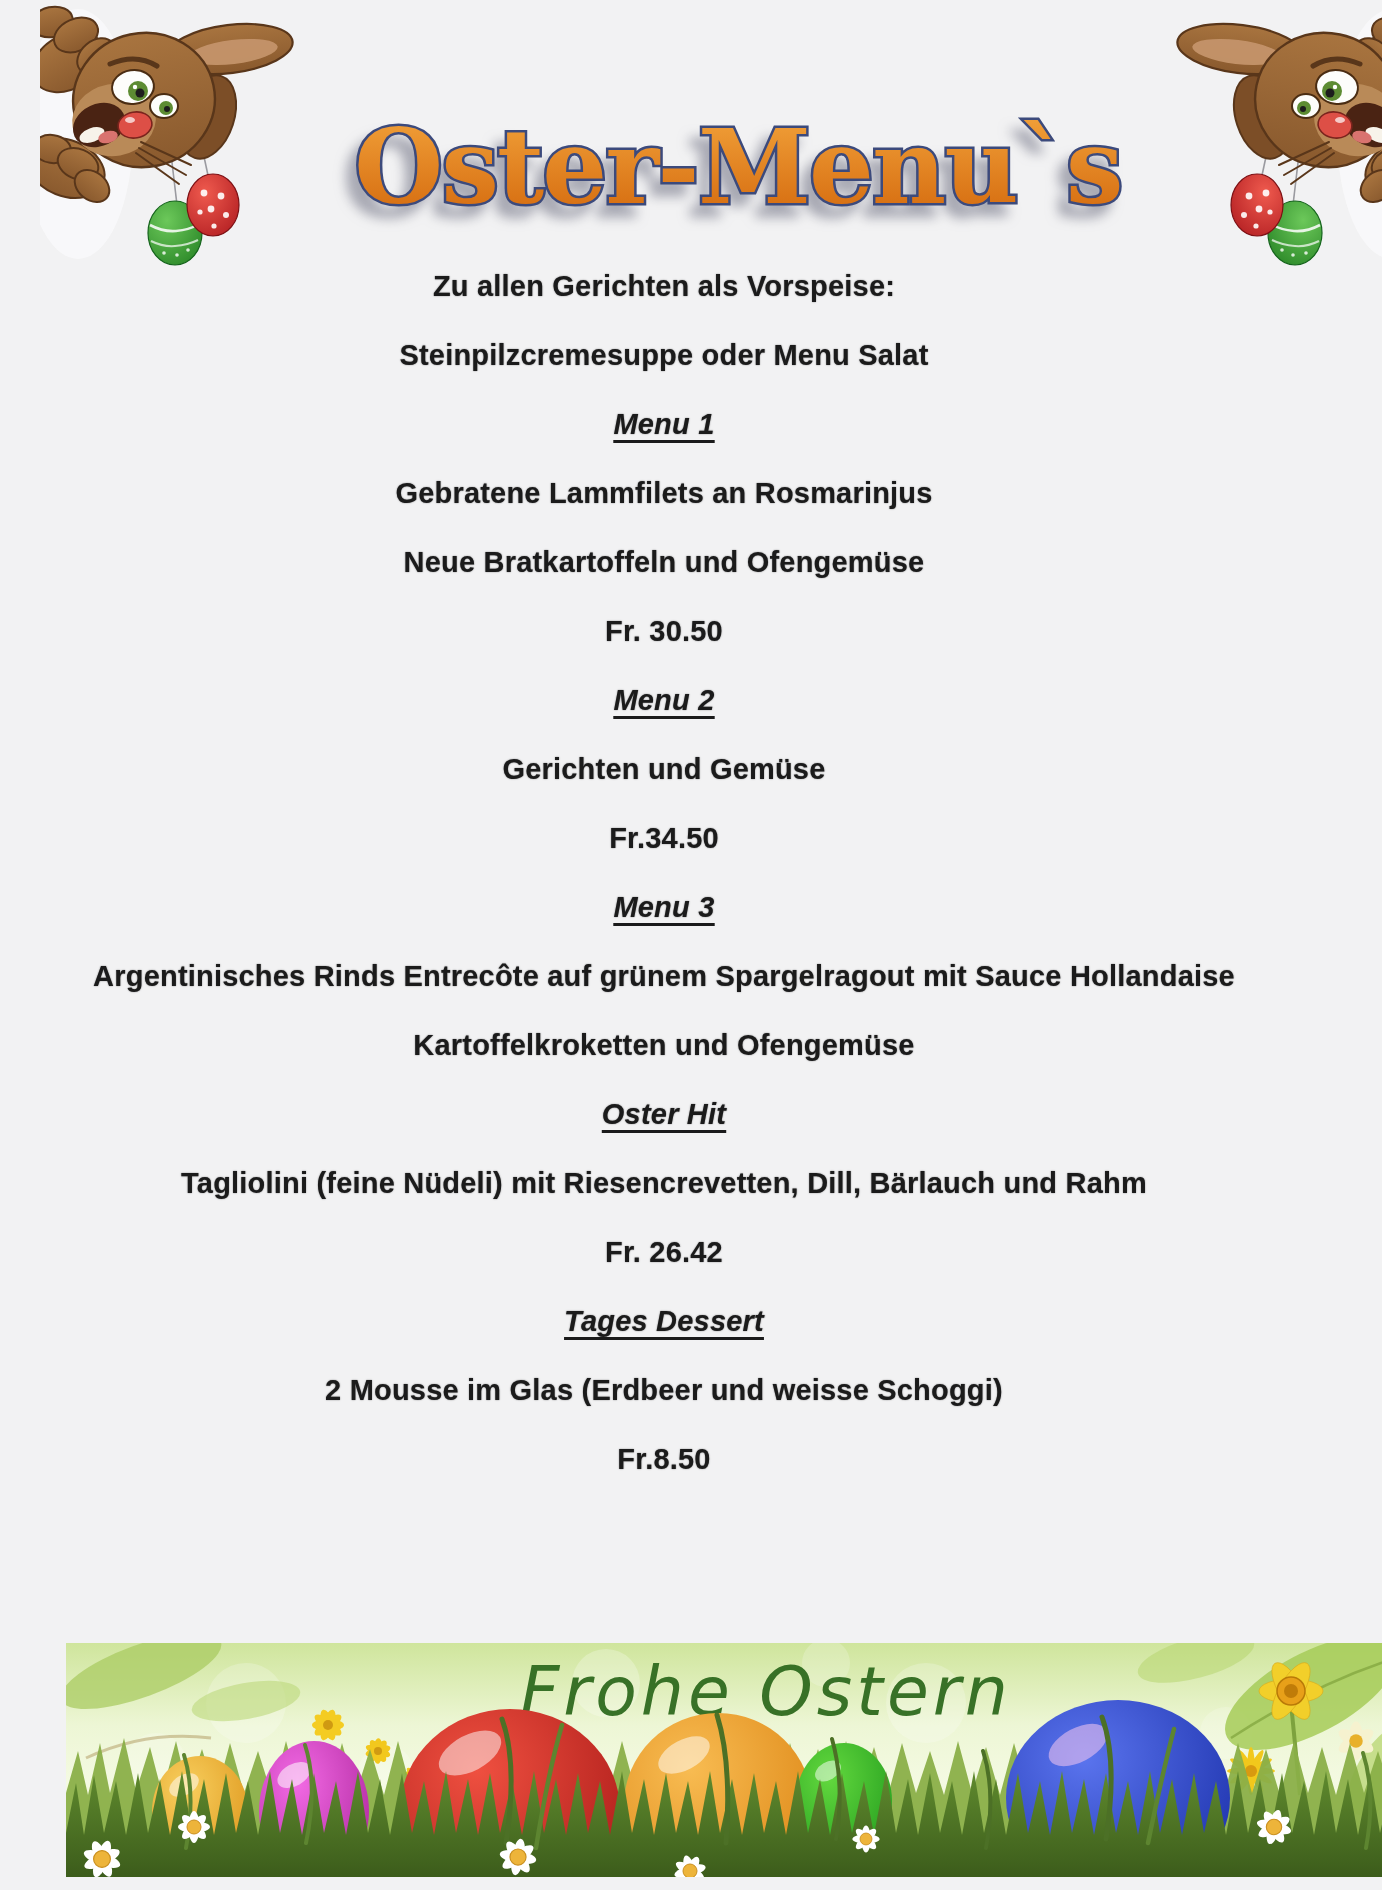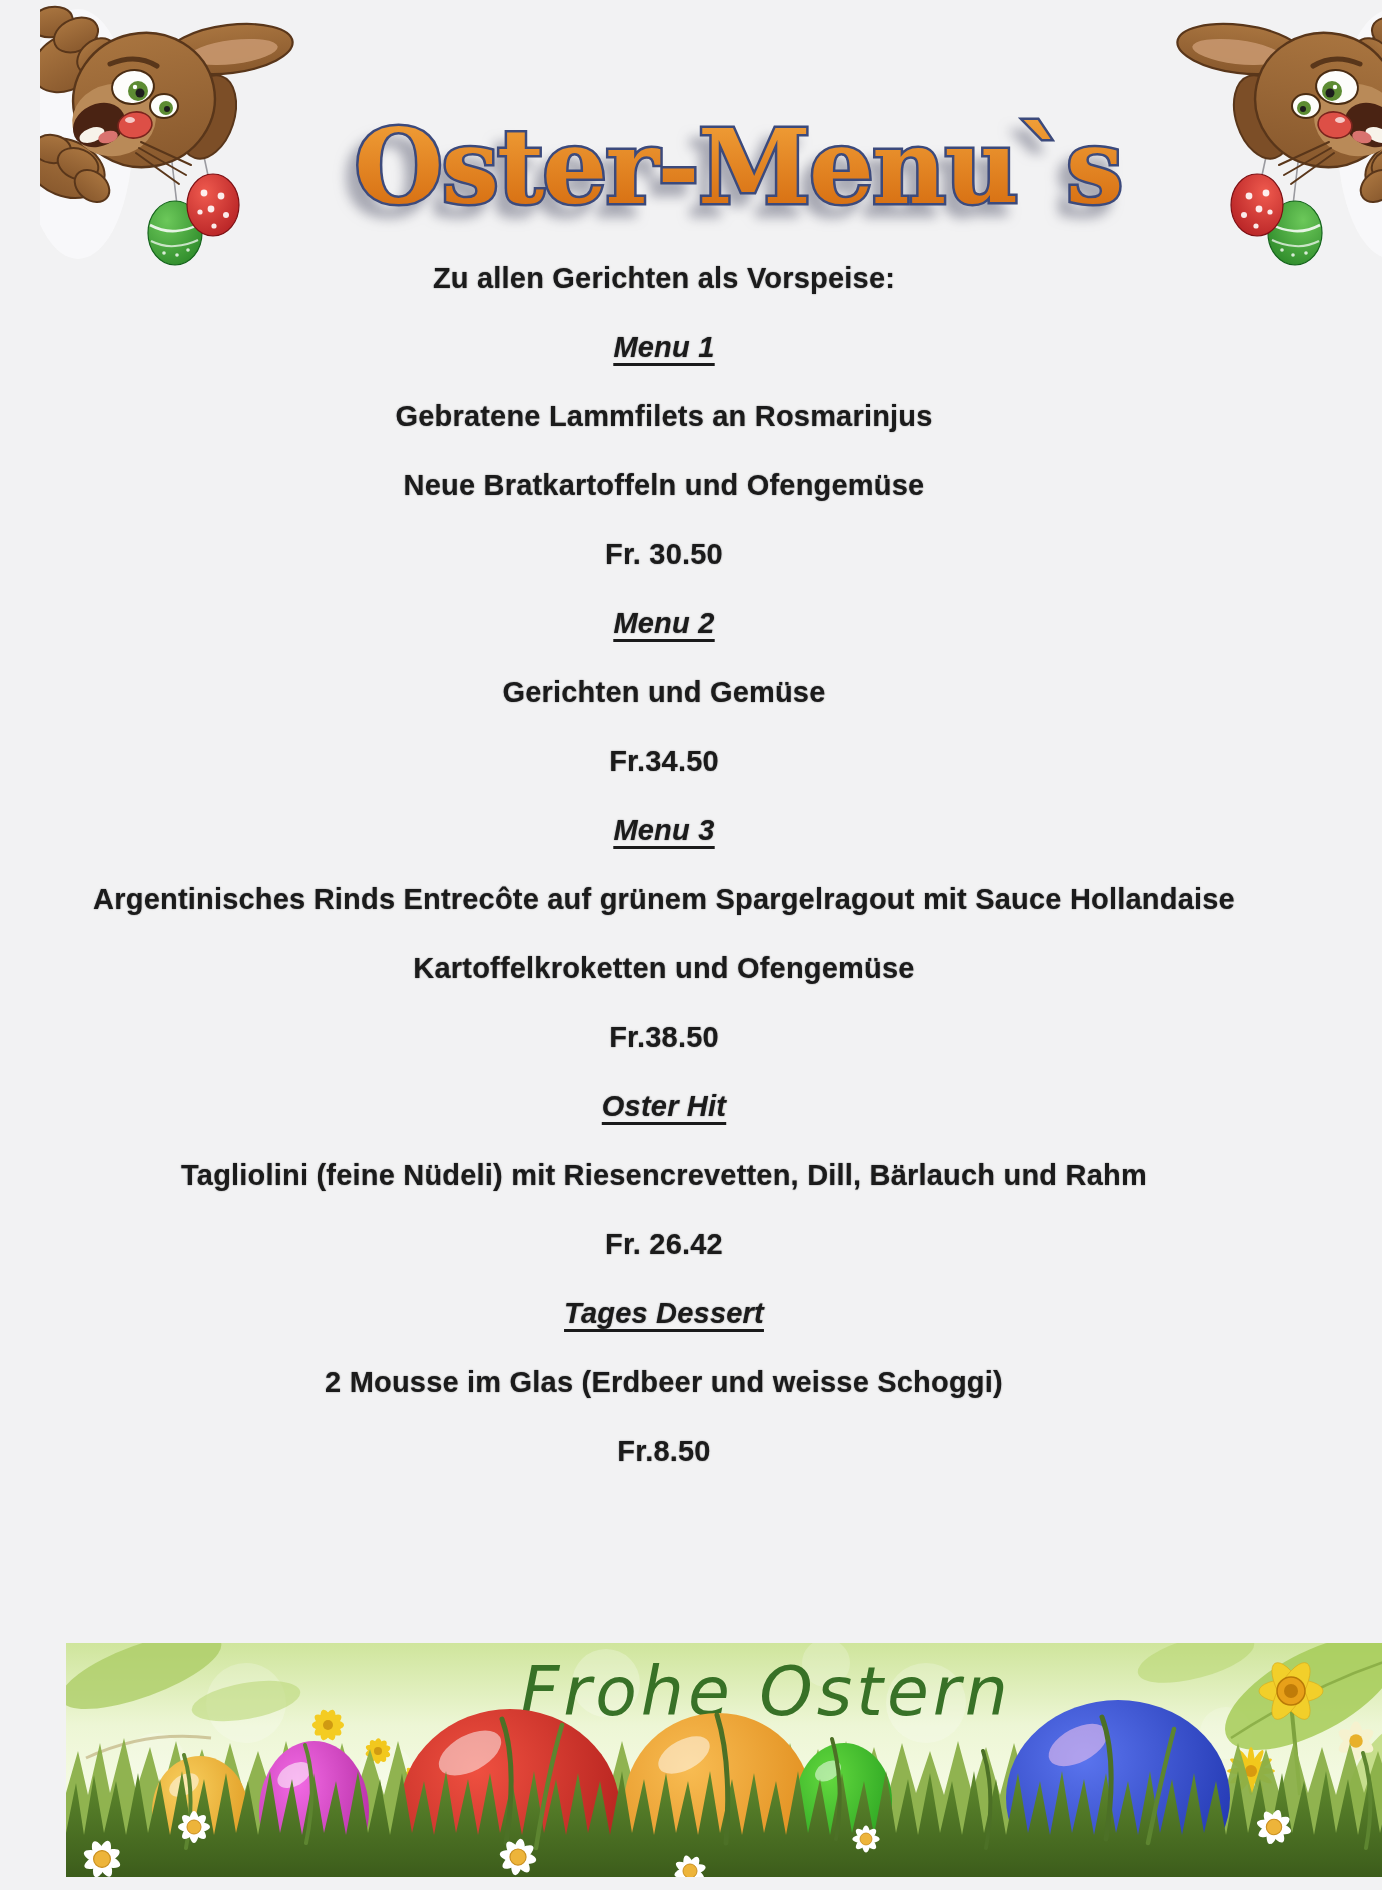--- a/index.html
+++ b/index.html
@@ -17,21 +17,21 @@
   .bunny-right{right:-4px;}
 
   .title-svg{position:absolute;left:0;top:0;width:1382px;height:240px;}
   .title-text{
     font-family:"DejaVu Serif", serif;
     font-weight:bold;
     filter:drop-shadow(-10px 12px 6px rgba(108,110,128,.55));
   }
 
   .menu-lines{
-    position:absolute;left:0;top:244px;width:1160px;padding-left:40px;
+    position:absolute;left:0;top:252px;width:1160px;padding-left:40px;
   }
   .line{
     height:69px;
     display:flex;align-items:center;justify-content:center;
     font-size:29px;font-weight:bold;color:#1b1b1b;
     letter-spacing:.2px;white-space:nowrap;
     text-shadow:0 0 1.5px rgba(25,25,25,.6);
   }
   .line.u{
     text-decoration:underline;
@@ -150,31 +150,31 @@
       <linearGradient id="titleGrad" x1="0" y1="0" x2="0" y2="1">
         <stop offset="0" stop-color="#f3a43c"></stop>
         <stop offset="1" stop-color="#d2660b"></stop>
       </linearGradient>
     </defs>
     <text class="title-text" x="694" y="203" text-anchor="middle" font-size="102" letter-spacing="-1.8" fill="url(#titleGrad)" stroke="#3c4a7c" stroke-width="5" paint-order="stroke">Oster-Menu`s</text>
   </svg>
 
   <div class="menu-lines">
     <div class="line">Zu allen Gerichten als Vorspeise:</div>
+    <div class="line">Steinpilzcremesuppe oder Menu Salat</div>
     <div class="line u">Menu 1</div>
     <div class="line">Gebratene Lammfilets an Rosmarinjus</div>
     <div class="line">Neue Bratkartoffeln und Ofengemüse</div>
     <div class="line">Fr. 30.50</div>
     <div class="line u">Menu 2</div>
     <div class="line">Gerichten und Gemüse</div>
     <div class="line">Fr.34.50</div>
     <div class="line u">Menu 3</div>
     <div class="line">Argentinisches Rinds Entrecôte auf grünem Spargelragout mit Sauce Hollandaise</div>
     <div class="line">Kartoffelkroketten und Ofengemüse</div>
-    <div class="line">Fr.38.50</div>
     <div class="line u">Oster Hit</div>
     <div class="line">Tagliolini (feine Nüdeli) mit Riesencrevetten, Dill, Bärlauch und Rahm</div>
     <div class="line">Fr. 26.42</div>
     <div class="line u">Tages Dessert</div>
     <div class="line">2 Mousse im Glas (Erdbeer und weisse Schoggi)</div>
     <div class="line">Fr.8.50</div>
   </div>
 
   <svg class="banner-svg" viewBox="0 0 1339 234" preserveAspectRatio="none">
     <defs>

